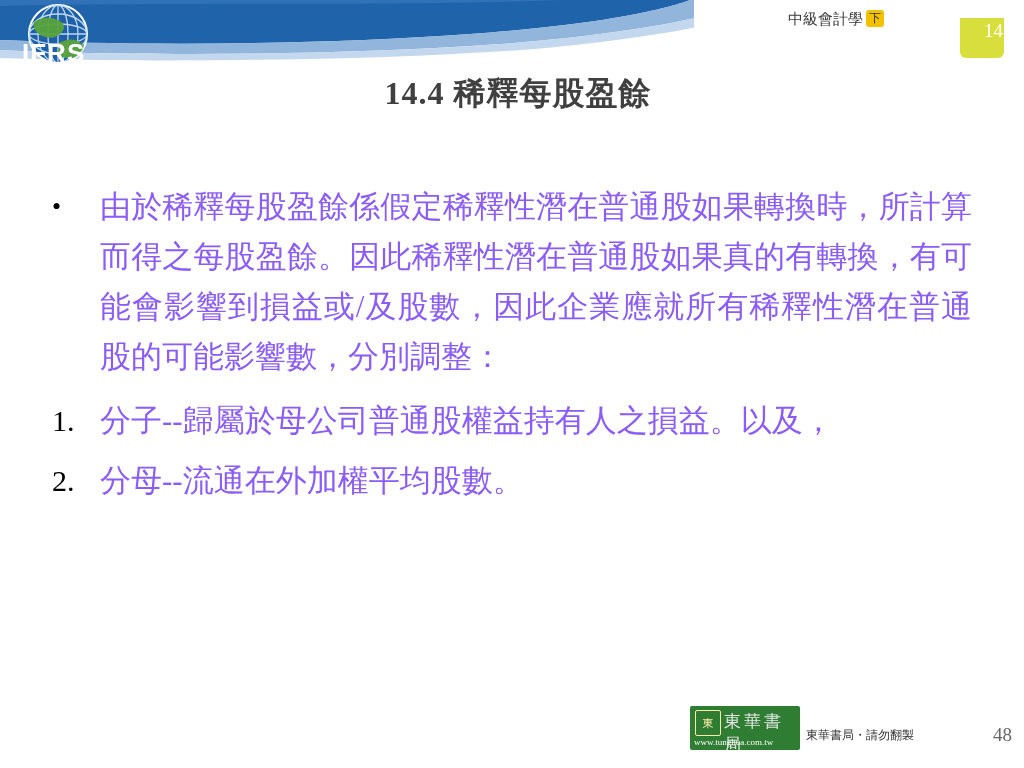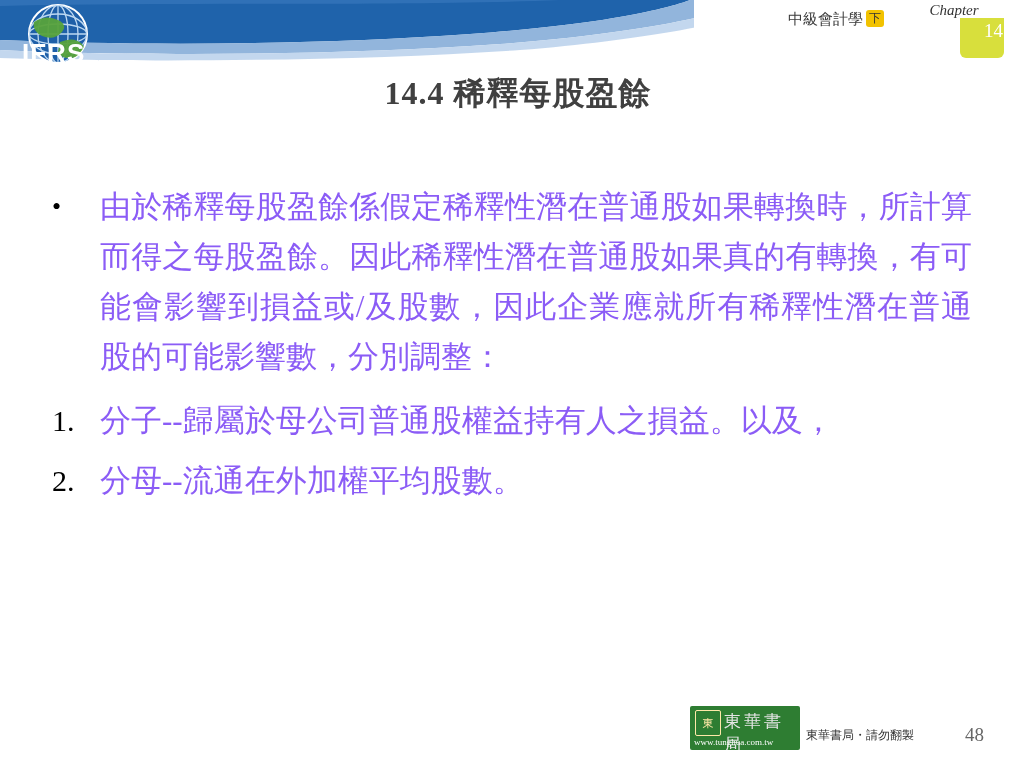--- a/index.html
+++ b/index.html
@@ -215,21 +215,21 @@
     position: absolute;
     left: 806px;
     bottom: 24px;
     font-size: 12px;
     color: #333333;
     font-family: "Liberation Serif", serif;
     white-space: nowrap;
   }
   .page-num {
     position: absolute;
-    right: 40px;
+    right: 12px;
     bottom: 22px;
     font-size: 19px;
     color: #666666;
     font-family: "Liberation Serif", serif;
   }
 </style>
 </head>
 <body>
 
 <div class="slide">
@@ -266,23 +266,20 @@
     </svg>
 
     <div class="header-right-white"></div>
   </div>
 
   <div class="hdr-course">
     <span>中級會計學</span><span class="badge-down">下</span>
   </div>
 
   <div class="chapter-num-wrap"></div>
-  <div class="chapter-box">
-    <div class="chapter-label">Chapter</div>
-  </div>
   <div class="chapter-num">14</div>
 
   <div class="title">14.4  稀釋每股盈餘</div>
 
   <div class="body">
 
     <div class="bullet-row">
       <div class="bullet-marker dot">•</div>
       <div class="bullet-text">由於稀釋每股盈餘係假定稀釋性潛在普通股如果轉換時，所計算而得之每股盈餘。因此稀釋性潛在普通股如果真的有轉換，有可能會影響到損益或/及股數，因此企業應就所有稀釋性潛在普通股的可能影響數，分別調整：</div>
     </div>

